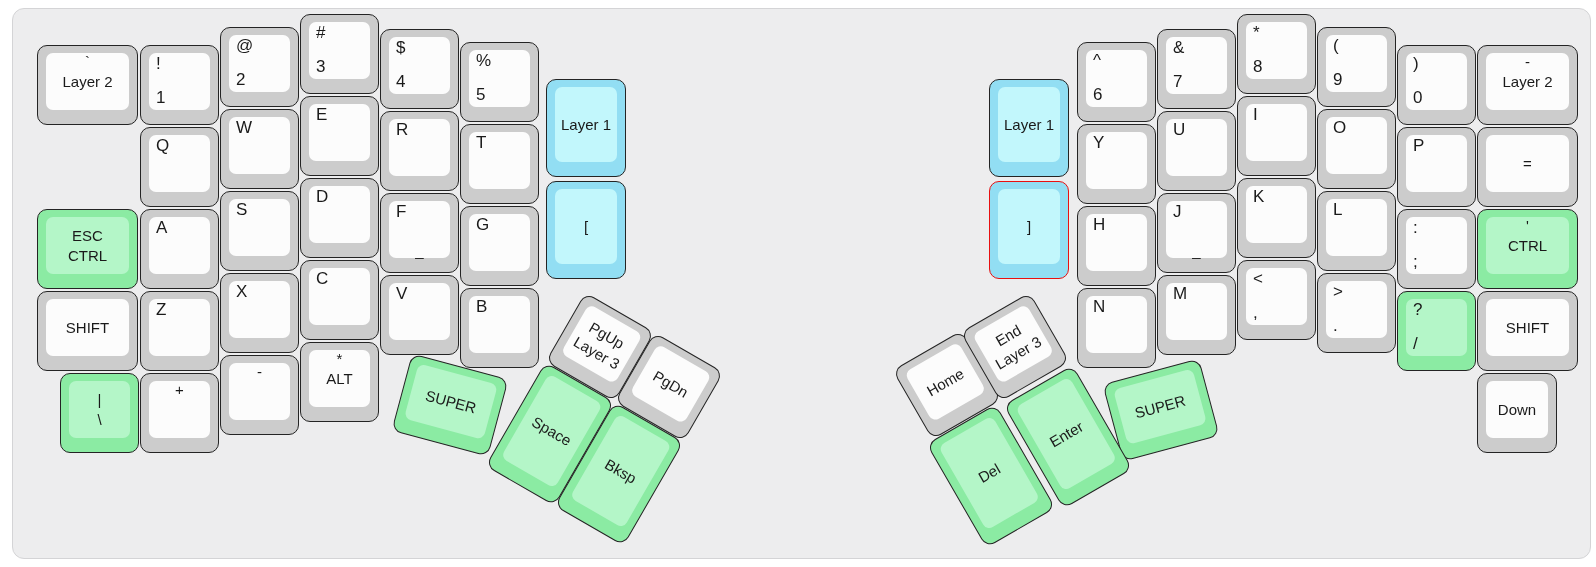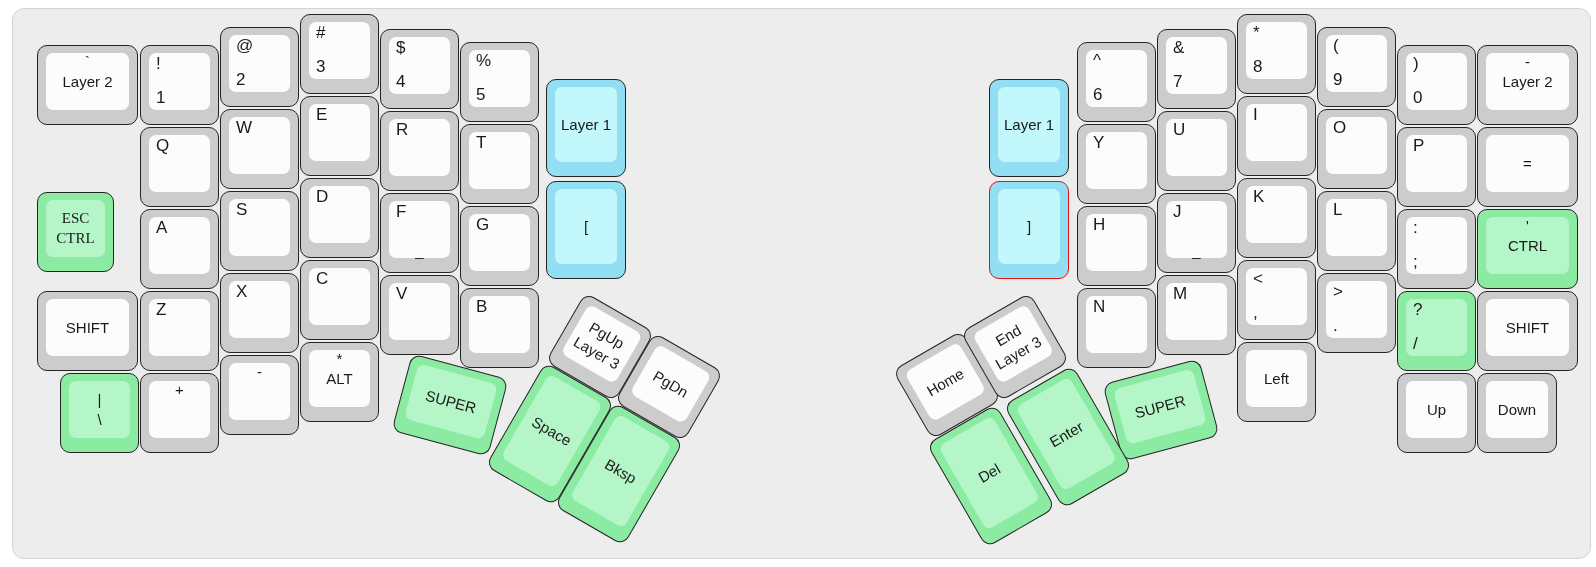--- a/index.html
+++ b/index.html
@@ -99,21 +99,21 @@
     <div class="key white" style="left: 460px; top: 124px; width: 79px; height: 80px;">
       <div class="cap">
         <span class="lab tl">T</span>
       </div>
     </div>
     <div class="key blue" style="left: 546px; top: 181px; width: 80px; height: 98px;">
       <div class="cap">
         <div class="center"><div>[</div></div>
       </div>
     </div>
-    <div class="key green" style="left: 37px; top: 192px; width: 77px; height: 80px; font-family: Liberation Serif, serif;">
+    <div class="key green" style="left: 37px; top: 209px; width: 101px; height: 80px;">
       <div class="cap">
         <div class="center"><div>ESC</div><div>CTRL</div></div>
       </div>
     </div>
     <div class="key white" style="left: 140px; top: 209px; width: 79px; height: 80px;">
       <div class="cap">
         <span class="lab tl">A</span>
       </div>
     </div>
     <div class="key white" style="left: 220px; top: 191px; width: 79px; height: 80px;">
@@ -346,30 +346,20 @@
     </div>
     <div class="key green" style="left: 1397px; top: 291px; width: 79px; height: 80px;">
       <div class="cap">
         <span class="lab tl">?</span>
         <span class="lab bl">/</span>
       </div>
     </div>
     <div class="key white" style="left: 1477px; top: 291px; width: 101px; height: 80px;">
       <div class="cap">
         <div class="center"><div>SHIFT</div></div>
-      </div>
-    </div>
-    <div class="key white" style="left: 1237px; top: 342px; width: 79px; height: 80px;">
-      <div class="cap">
-        <div class="center"><div>Left</div></div>
-      </div>
-    </div>
-    <div class="key white" style="left: 1397px; top: 373px; width: 79px; height: 80px;">
-      <div class="cap">
-        <div class="center"><div>Up</div></div>
       </div>
     </div>
     <div class="key white" style="left: 1477px; top: 373px; width: 80px; height: 80px;">
       <div class="cap">
         <div class="center"><div>Down</div></div>
       </div>
     </div>
     <div class="key green" style="left: 1111px; top: 370px; width: 100px; height: 80px; transform: rotate(-15deg);">
       <div class="cap">
         <div class="center"><div>SUPER</div></div>

